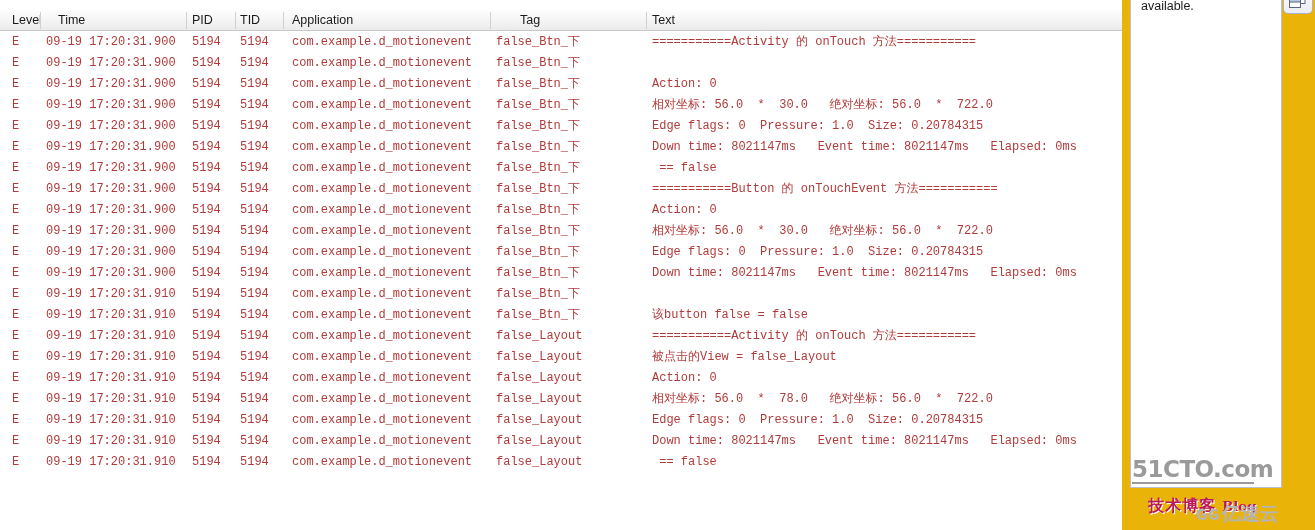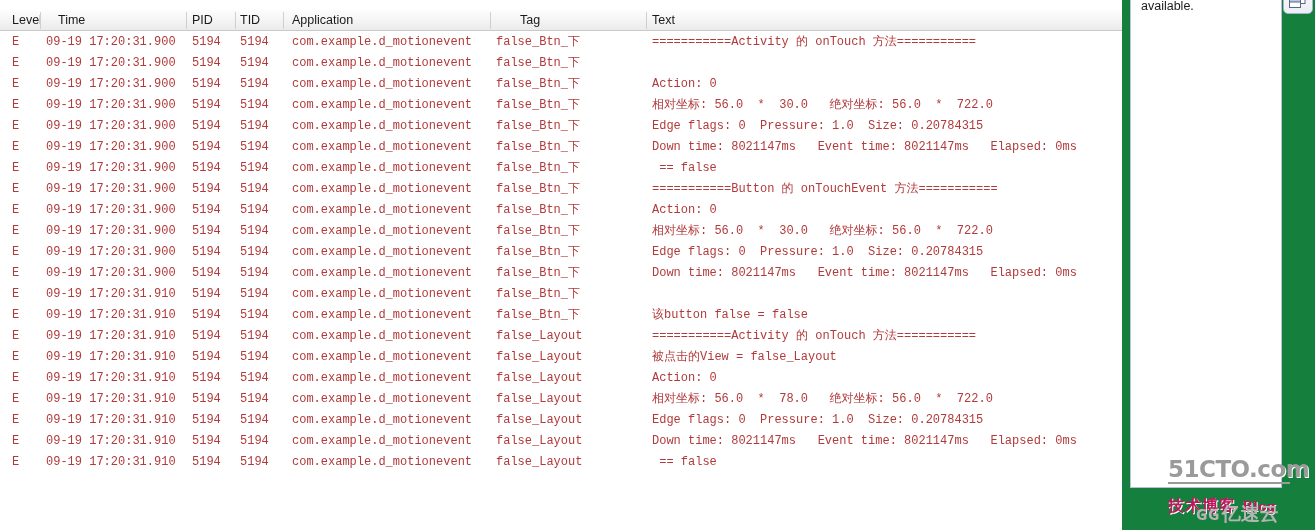--- a/index.html
+++ b/index.html
@@ -88,21 +88,21 @@
   .c-tag   { left: 496px; width: 148px; }
   .c-text  { left: 652px; width: 468px; }
 
   
   #right-panel {
     position: absolute;
     left: 1122px;
     top: 0;
     width: 193px;
     height: 530px;
-    background: #15803d;
+    background: #eab308;
   }
   #right-box {
     position: absolute;
     left: 8px;
     top: -4px;
     width: 152px;
     height: 492px;
     background: #ffffff;
     border: 1px solid #b9c0d6;
     box-sizing: border-box;
@@ -125,25 +125,26 @@
     background: linear-gradient(to bottom, #fbfbfd 0%, #eceef6 100%);
     border: 1px solid #a9b2cc;
     border-radius: 5px;
     box-sizing: border-box;
   }
   #toolbar-button svg { position: absolute; left: 5px; top: 7px; }
 
   
   #watermark-51cto {
     position: absolute;
-    left: 1168px;
+    left: 1132px;
     top: 458px;
     width: 124px;
     height: 44px;
     pointer-events: none;
+    text-align: right;
   }
   #wm-main {
     font-family: "DejaVu Sans", sans-serif;
     font-weight: bold;
     font-size: 23px;
     letter-spacing: -0.5px;
     color: #9a9a9a;
     line-height: 23px;
     text-shadow: 1px 1px 0 #ffffff;
   }

